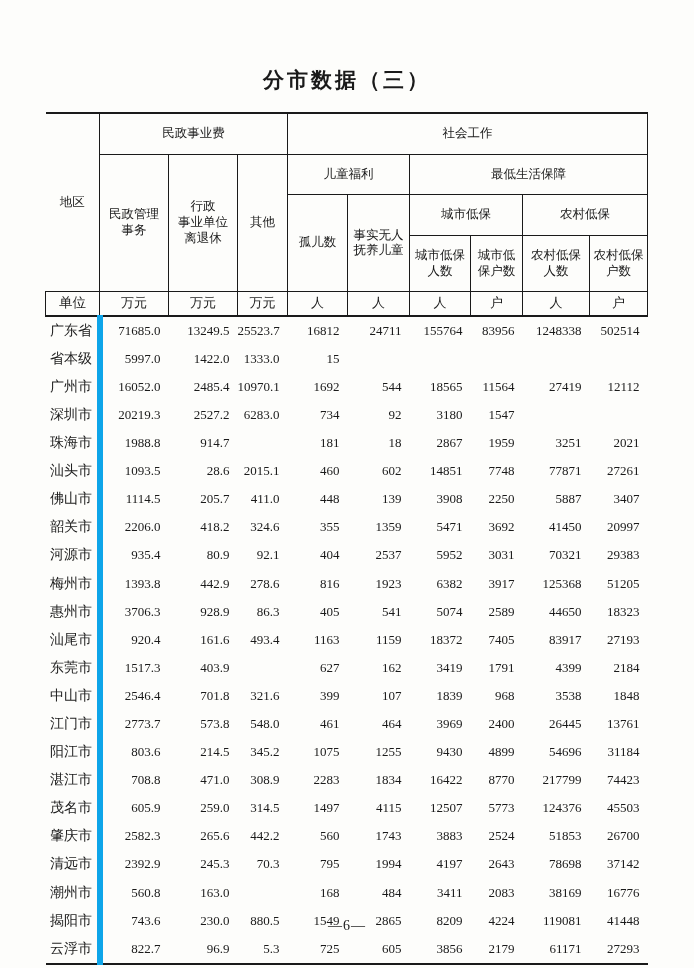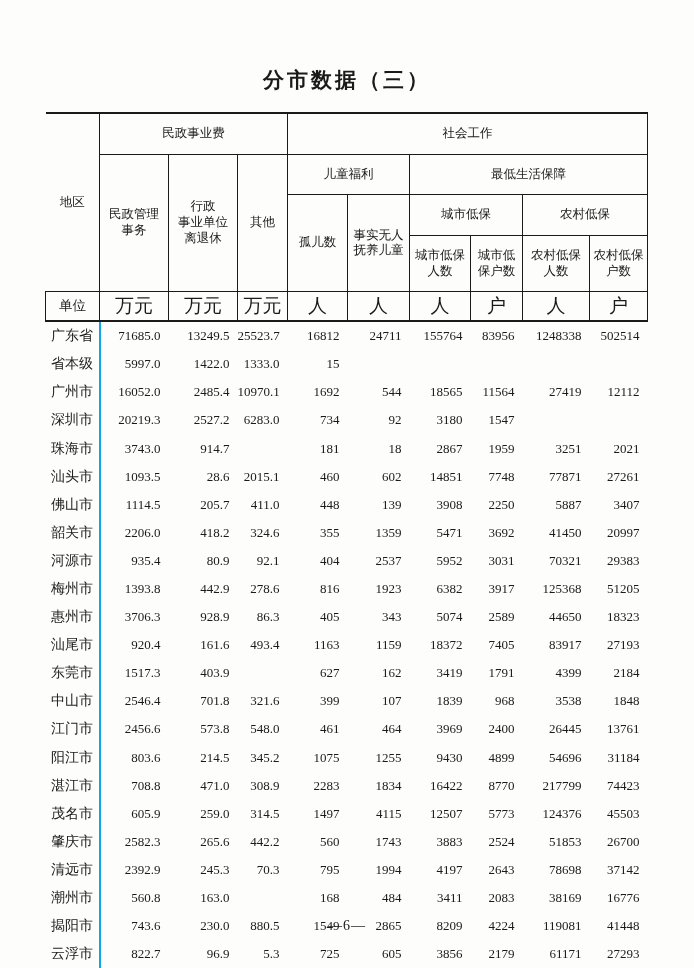--- a/index.html
+++ b/index.html
@@ -47,33 +47,33 @@
   tr.row-sub2      { height: 26px; }
   tr.row-leaf      { height: 43px; }
   tr.units-row     { height: 24px; }
 
   th.first-col, td.first-col { border-left: none; margin-top: 16px; }
 
   tr.units-row td {
     border: 1px solid #1a1a1a;
     border-bottom: 2px solid #1a1a1a;
     text-align: center;
-    font-size: 19px;
+    font-size: 13px;
     vertical-align: middle;
   }
 
   tbody td {
     border: none;
     height: 28.1px;
     font-size: 13px;
     vertical-align: middle;
     padding: 0;
   }
   tbody td.region {
-    border-right: 2px solid #0ea5e9;
+    border-right: 6px solid #0ea5e9;
     text-align: center;
     font-size: 14px;
   }
   tr.units-row td.region-label {
     border-right: 1px solid #1a1a1a;
     font-size: 13.5px;
   }
   tbody td.num {
     text-align: right;
     padding-right: 8px;
@@ -198,21 +198,21 @@
           <td class="num">6283.0</td>
           <td class="num">734</td>
           <td class="num">92</td>
           <td class="num">3180</td>
           <td class="num">1547</td>
           <td class="num"></td>
           <td class="num"></td>
         </tr>
         <tr>
           <td class="region first-col">珠海市</td>
-          <td class="num">3743.0</td>
+          <td class="num">1988.8</td>
           <td class="num">914.7</td>
           <td class="num"></td>
           <td class="num">181</td>
           <td class="num">18</td>
           <td class="num">2867</td>
           <td class="num">1959</td>
           <td class="num">3251</td>
           <td class="num">2021</td>
         </tr>
         <tr>
@@ -274,21 +274,21 @@
           <td class="num">3917</td>
           <td class="num">125368</td>
           <td class="num">51205</td>
         </tr>
         <tr>
           <td class="region first-col">惠州市</td>
           <td class="num">3706.3</td>
           <td class="num">928.9</td>
           <td class="num">86.3</td>
           <td class="num">405</td>
-          <td class="num">343</td>
+          <td class="num">541</td>
           <td class="num">5074</td>
           <td class="num">2589</td>
           <td class="num">44650</td>
           <td class="num">18323</td>
         </tr>
         <tr>
           <td class="region first-col">汕尾市</td>
           <td class="num">920.4</td>
           <td class="num">161.6</td>
           <td class="num">493.4</td>
@@ -318,21 +318,21 @@
           <td class="num">321.6</td>
           <td class="num">399</td>
           <td class="num">107</td>
           <td class="num">1839</td>
           <td class="num">968</td>
           <td class="num">3538</td>
           <td class="num">1848</td>
         </tr>
         <tr>
           <td class="region first-col">江门市</td>
-          <td class="num">2456.6</td>
+          <td class="num">2773.7</td>
           <td class="num">573.8</td>
           <td class="num">548.0</td>
           <td class="num">461</td>
           <td class="num">464</td>
           <td class="num">3969</td>
           <td class="num">2400</td>
           <td class="num">26445</td>
           <td class="num">13761</td>
         </tr>
         <tr>

